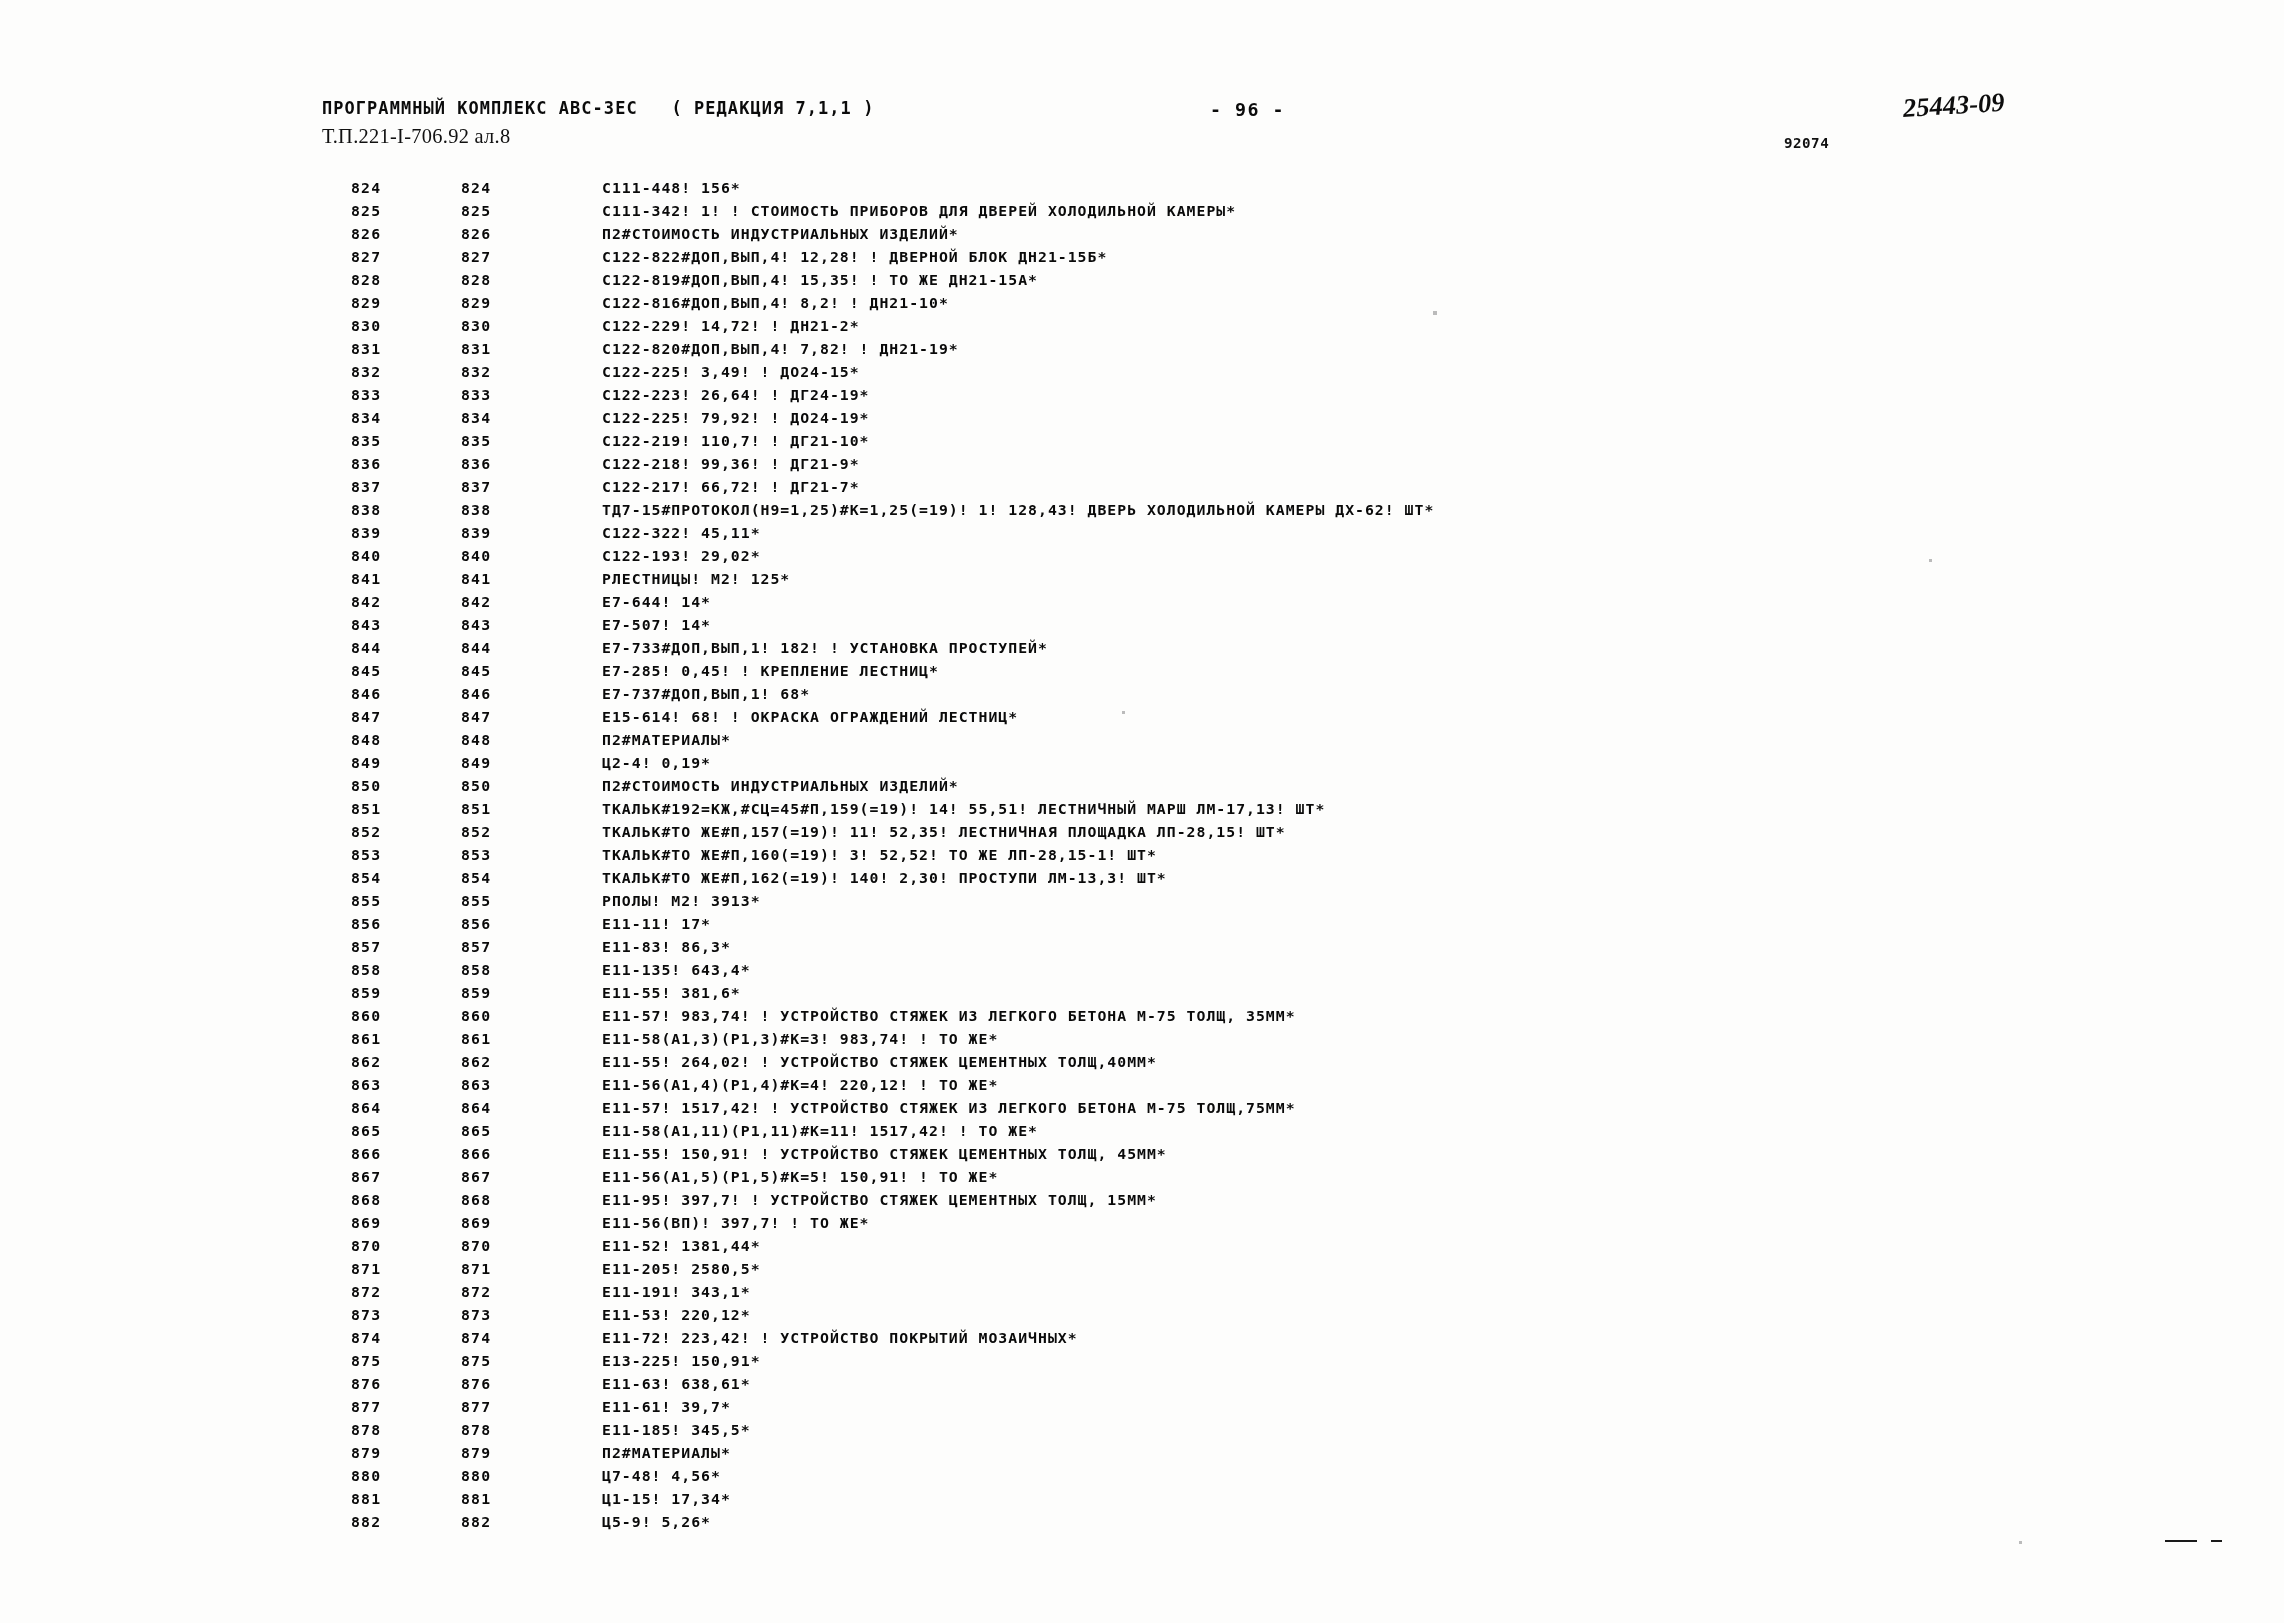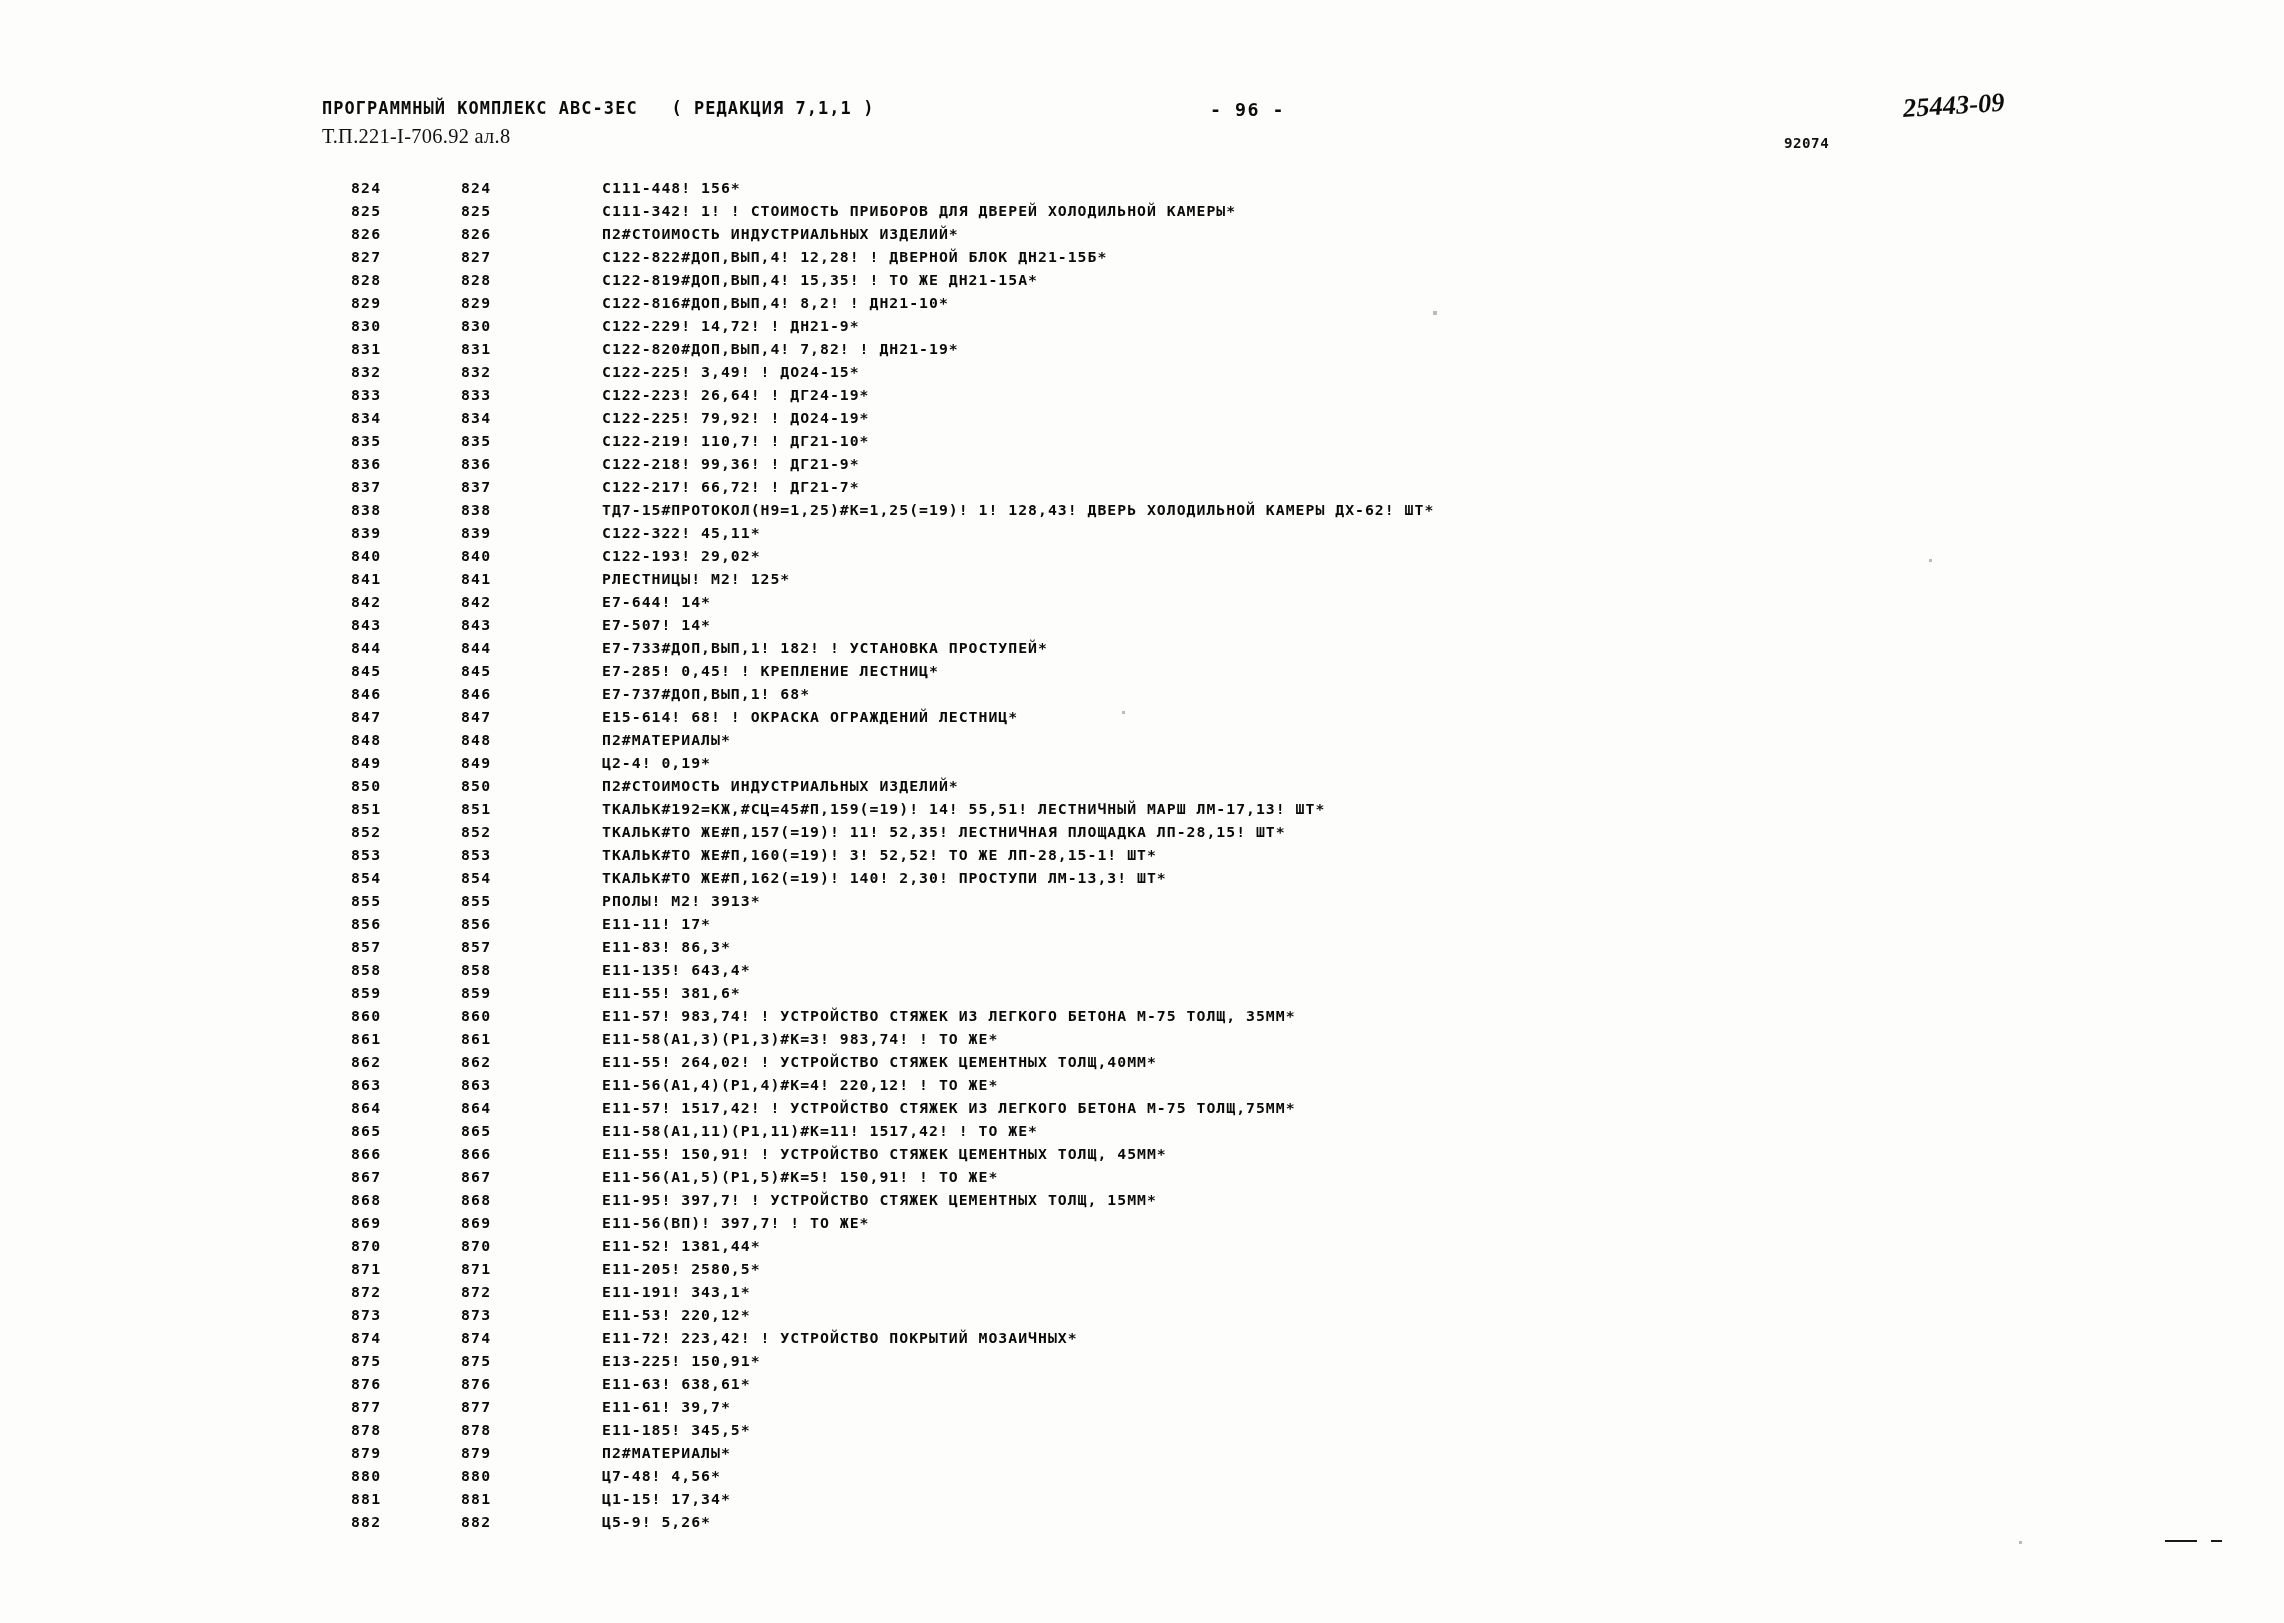--- a/index.html
+++ b/index.html
@@ -142,21 +142,21 @@
     <div class="hdr-stamp">25443-09</div>
   </div>
 
   <div class="listing" id="listing">
       <div class="row"><span class="col-a">824</span><span class="col-b">824</span><span class="col-text">С111-448! 156*</span></div>
       <div class="row"><span class="col-a">825</span><span class="col-b">825</span><span class="col-text">С111-342! 1! ! СТОИМОСТЬ ПРИБОРОВ ДЛЯ ДВЕРЕЙ ХОЛОДИЛЬНОЙ КАМЕРЫ*</span></div>
       <div class="row"><span class="col-a">826</span><span class="col-b">826</span><span class="col-text">П2#СТОИМОСТЬ ИНДУСТРИАЛЬНЫХ ИЗДЕЛИЙ*</span></div>
       <div class="row"><span class="col-a">827</span><span class="col-b">827</span><span class="col-text">С122-822#ДОП,ВЫП,4! 12,28! ! ДВЕРНОЙ БЛОК ДН21-15Б*</span></div>
       <div class="row"><span class="col-a">828</span><span class="col-b">828</span><span class="col-text">С122-819#ДОП,ВЫП,4! 15,35! ! ТО ЖЕ ДН21-15А*</span></div>
       <div class="row"><span class="col-a">829</span><span class="col-b">829</span><span class="col-text">С122-816#ДОП,ВЫП,4! 8,2! ! ДН21-10*</span></div>
-      <div class="row"><span class="col-a">830</span><span class="col-b">830</span><span class="col-text">С122-229! 14,72! ! ДН21-9*</span></div>
+      <div class="row"><span class="col-a">830</span><span class="col-b">830</span><span class="col-text">С122-229! 14,72! ! ДН21-2*</span></div>
       <div class="row"><span class="col-a">831</span><span class="col-b">831</span><span class="col-text">С122-820#ДОП,ВЫП,4! 7,82! ! ДН21-19*</span></div>
       <div class="row"><span class="col-a">832</span><span class="col-b">832</span><span class="col-text">С122-225! 3,49! ! ДО24-15*</span></div>
       <div class="row"><span class="col-a">833</span><span class="col-b">833</span><span class="col-text">С122-223! 26,64! ! ДГ24-19*</span></div>
       <div class="row"><span class="col-a">834</span><span class="col-b">834</span><span class="col-text">С122-225! 79,92! ! ДО24-19*</span></div>
       <div class="row"><span class="col-a">835</span><span class="col-b">835</span><span class="col-text">С122-219! 110,7! ! ДГ21-10*</span></div>
       <div class="row"><span class="col-a">836</span><span class="col-b">836</span><span class="col-text">С122-218! 99,36! ! ДГ21-9*</span></div>
       <div class="row"><span class="col-a">837</span><span class="col-b">837</span><span class="col-text">С122-217! 66,72! ! ДГ21-7*</span></div>
       <div class="row"><span class="col-a">838</span><span class="col-b">838</span><span class="col-text">ТД7-15#ПРОТОКОЛ(Н9=1,25)#К=1,25(=19)! 1! 128,43! ДВЕРЬ ХОЛОДИЛЬНОЙ КАМЕРЫ ДХ-62! ШТ*</span></div>
       <div class="row"><span class="col-a">839</span><span class="col-b">839</span><span class="col-text">С122-322! 45,11*</span></div>
       <div class="row"><span class="col-a">840</span><span class="col-b">840</span><span class="col-text">С122-193! 29,02*</span></div>

